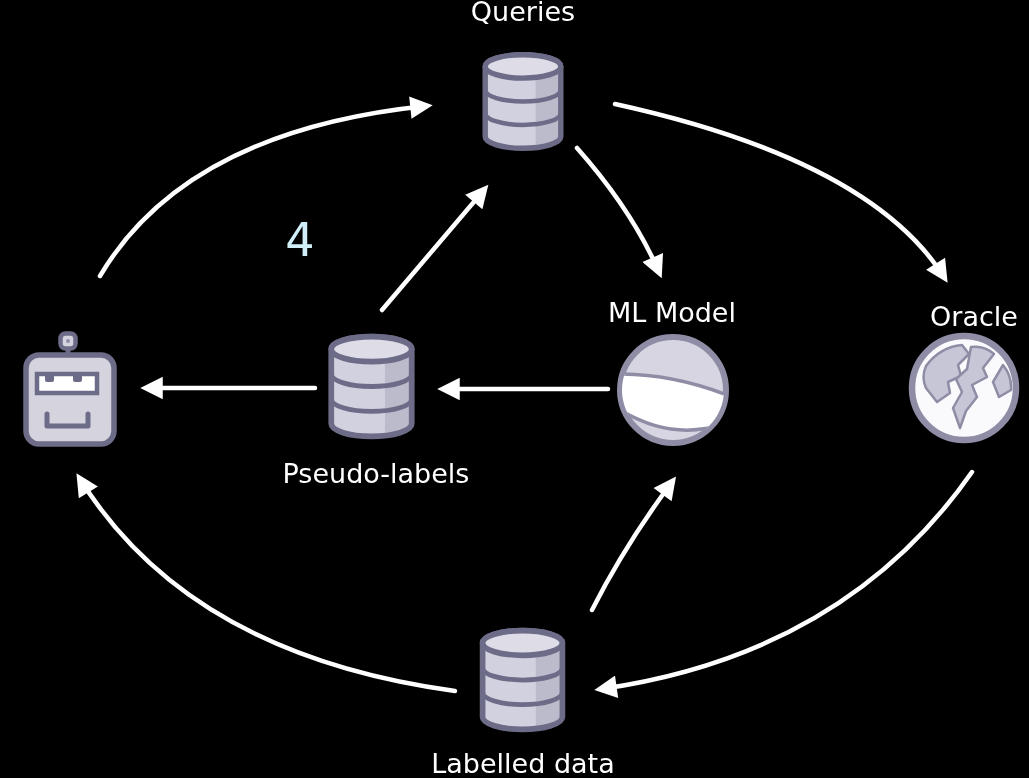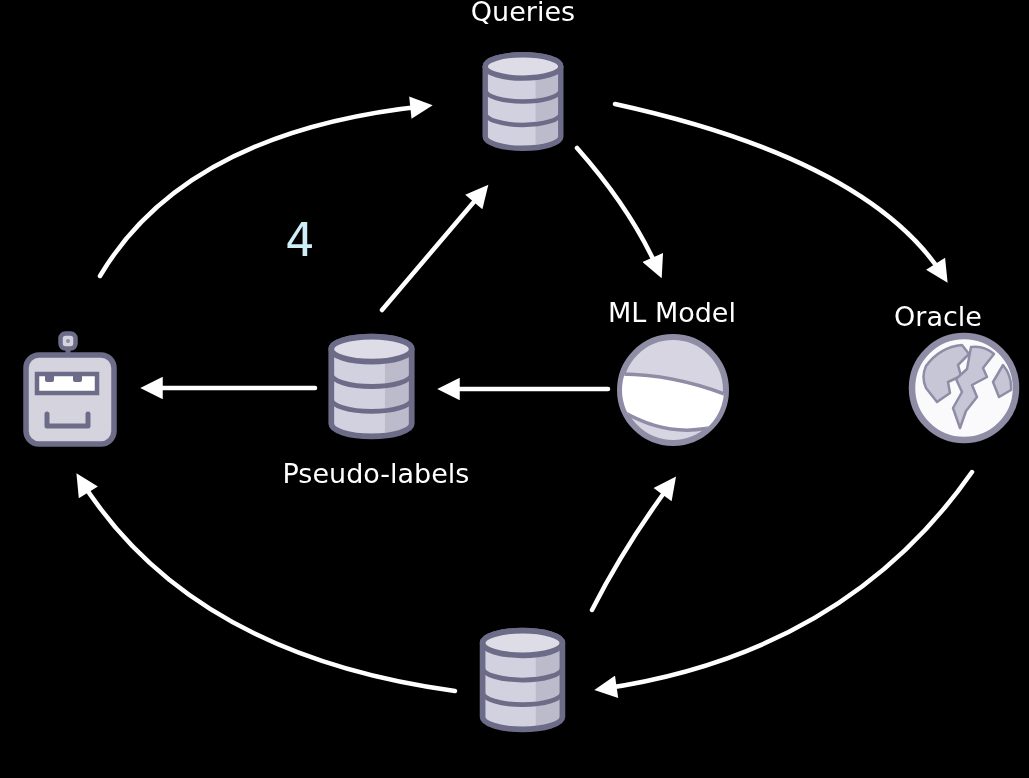--- a/index.html
+++ b/index.html
@@ -112,22 +112,23 @@
   <svg class="node-icon" style="left:323px;top:330px" width="97" height="113">
     <use href="#sym-db"></use>
   </svg>
   <div class="node-label" style="left:376px;top:458px">Pseudo-labels</div>
 
   <div class="node-label" style="left:672px;top:297px">ML Model</div>
   <svg class="node-icon" style="left:616px;top:333px" width="114" height="114">
     <use href="#sym-sphere"></use>
   </svg>
 
-  <div class="node-label" style="left:938px;top:301px">Oracle</div>
+  <div class="node-label" style="left:974px;top:301px">Oracle</div>
   <svg class="node-icon" style="left:908px;top:332px" width="112" height="112">
     <use href="#sym-globe"></use>
   </svg>
 
   <svg class="node-icon" style="left:475px;top:623px" width="95" height="114">
     <use href="#sym-db"></use>
   </svg>
+  <div class="node-label" style="left:523px;top:748px">Labelled data</div>
 
 </div>
 
 </body></html>

